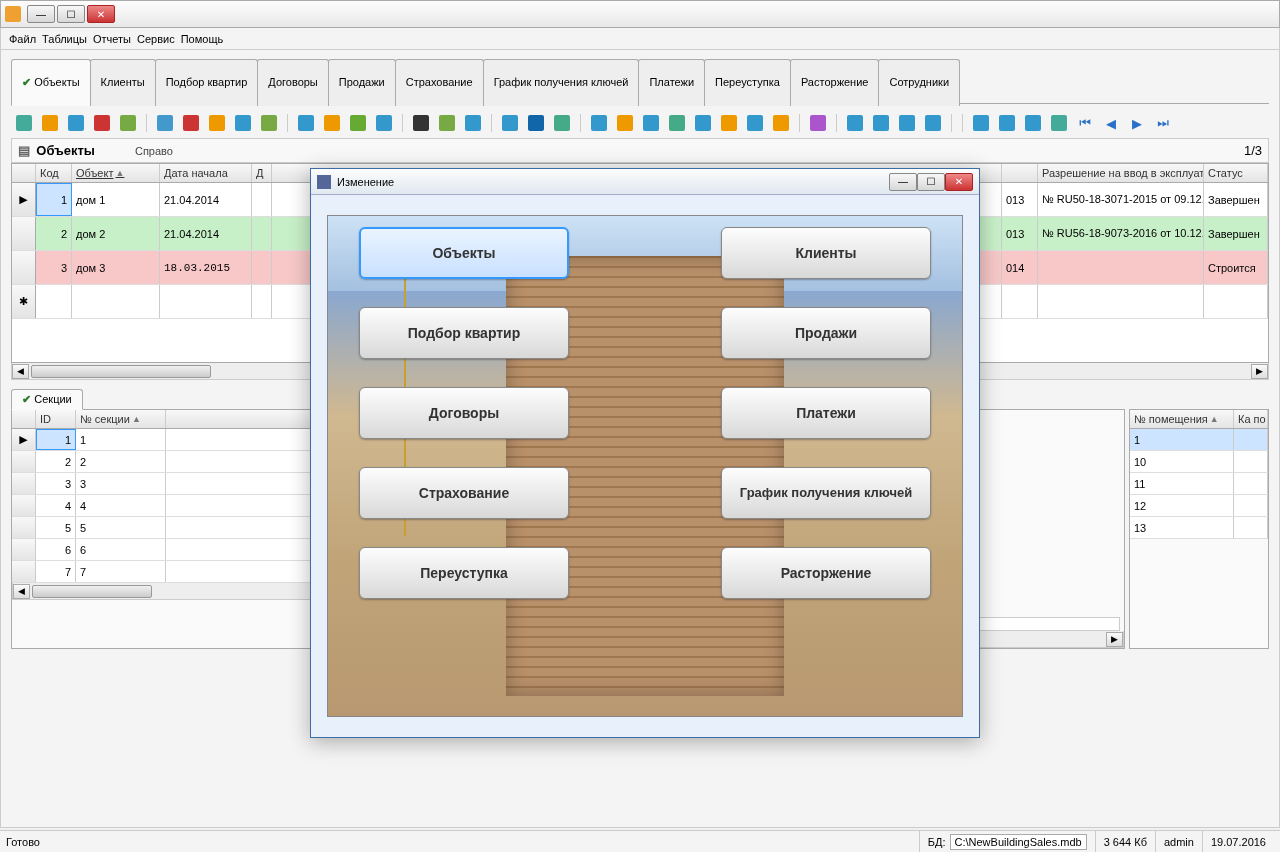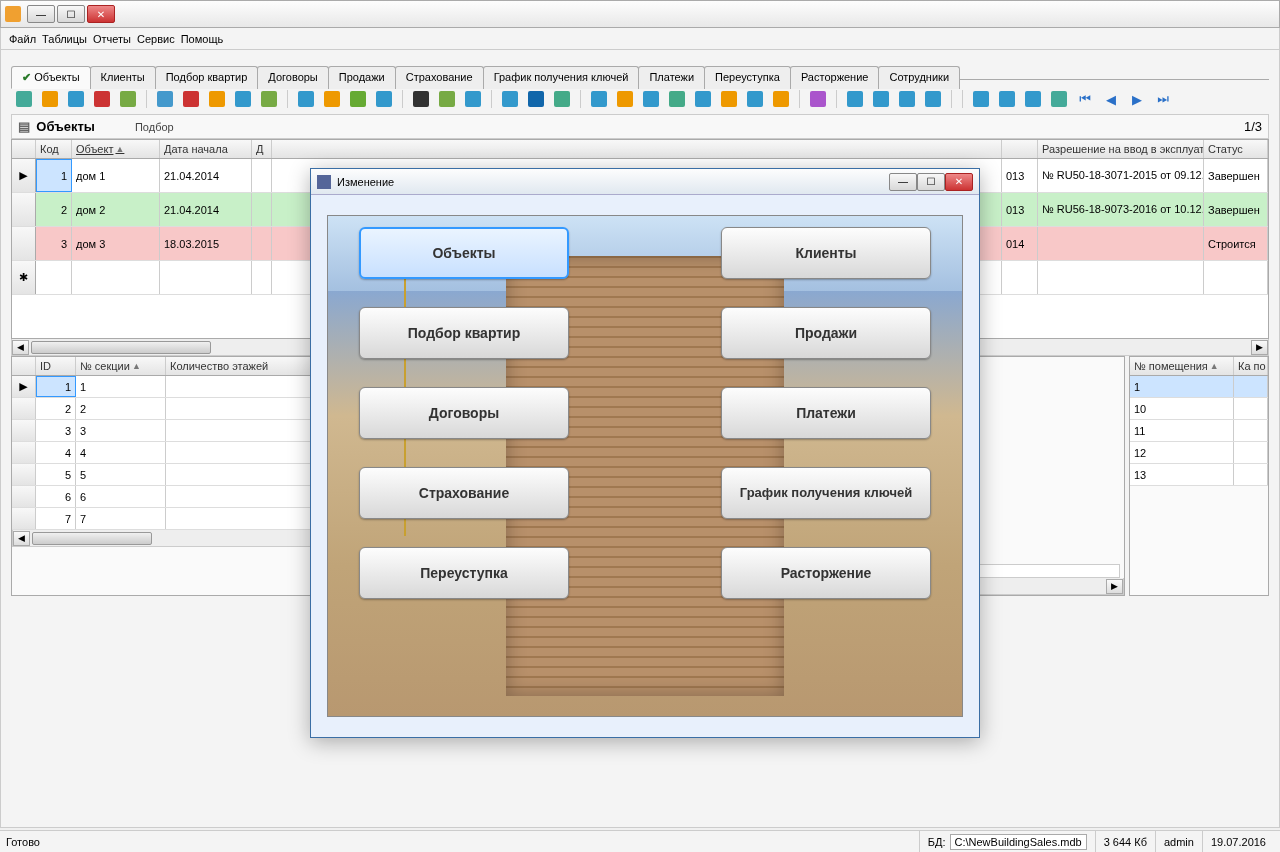--- a/index.html
+++ b/index.html
@@ -15,21 +15,21 @@
 
 
 .menubar { height: 22px; background:#f4f4f4; border:1px solid #ccc; border-top:none; display:flex; align-items:center; padding:0 8px; gap:6px;}
 .menubar span { cursor:pointer; }
 
 
 .content { border:1px solid #ccc; border-top:none; padding:6px 10px 4px; height: 778px; position:relative; background:#f4f4f4;}
 
 
 .tabs { display:flex; border-bottom:1px solid #aaa; margin-bottom:4px;}
-.tab { padding:4px 10px; border:1px solid #aaa; border-bottom:none; background:#eee; margin-right:-1px; cursor:pointer; position:relative; top:10px; border-radius:3px 3px 0 0;}
+.tab { padding:16px 10px; border:1px solid #aaa; border-bottom:none; background:#eee; margin-right:-1px; cursor:pointer; position:relative; top:3px; border-radius:3px 3px 0 0;}
 .tab.active { background:#fafafa; border-bottom:1px solid #fafafa;}
 .tab .chk { color:#2a7a2a; font-weight:bold; margin-right:3px;}
 
 
 .toolbar { display:flex; gap:4px; padding:4px 2px; border-bottom:1px solid #ccc; flex-wrap:nowrap; overflow:hidden;}
 .tbtn { width:22px; height:22px; border:1px solid transparent; display:flex; align-items:center; justify-content:center; border-radius:2px; cursor:pointer;}
 .tsep { width:1px; background:#ccc; margin:2px 3px;}
 .ticon { width:16px; height:16px; border-radius:2px;}
 
 
@@ -257,21 +257,21 @@
       </div>
       <div class="tbtn" style="color: rgb(42, 112, 200); font-size: 13px;">⏮</div>
       <div class="tbtn" style="color: rgb(42, 112, 200); font-size: 13px;">◀</div>
       <div class="tbtn" style="color: rgb(42, 112, 200); font-size: 13px;">▶</div>
       <div class="tbtn" style="color: rgb(42, 112, 200); font-size: 13px;">⏭</div>
     </div>
 
   <div class="section-hdr">
     <span style="margin-right:6px;color:#666;">▤</span>
     <span>Объекты</span>
-    <span class="refbtn">Подбор</span>
+    <span class="refbtn">Справо</span>
     <span class="spacer"></span>
     <span class="counter">1/3</span>
   </div>
 
   <div class="grid" style="height:200px;">
     <div class="grid-head">
       <div class="cell" style="width:24px;"></div>
       <div class="cell" style="width:36px;">Код</div>
       <div class="cell" style="width:88px;text-decoration:underline;">
           <span>Объект</span>
@@ -304,21 +304,21 @@
           <div class="cell" style="width:20px;"></div>
           <div class="cell" style="flex:1;"></div>
           <div class="cell" style="width:36px;">013</div>
           <div class="cell" style="width:166px; line-height:1.2;">№ RU56-18-9073-2016 от 10.12.2015</div>
           <div class="cell" style="width:64px;">Завершен</div>
         </div>
         <div class="grid-row row-red">
           <div class="rowmark"></div>
           <div class="cell idx" style="width:36px; justify-content:flex-end;">3</div>
           <div class="cell" style="width:88px;">дом 3</div>
-          <div class="cell" style="width:92px;">18.03.2015</div>
+          <div class="cell" style="width:92px;font-family:Liberation Mono, monospace;">18.03.2015</div>
           <div class="cell" style="width:20px;"></div>
           <div class="cell" style="flex:1;"></div>
           <div class="cell" style="width:36px;">014</div>
           <div class="cell" style="width:166px; line-height:1.2;"></div>
           <div class="cell" style="width:64px;">Строится</div>
         </div>
         <div class="grid-row ">
           <div class="rowmark">✱</div>
           <div class="cell idx" style="width:36px; justify-content:flex-end;"></div>
           <div class="cell" style="width:88px;"></div>
@@ -332,32 +332,34 @@
       </div>
   </div>
   <div class="hscroll">
     <div class="arrow">◀</div>
     <div class="track">
         <div class="thumb" style="left:2px; width:180px;"></div>
       </div>
     <div class="arrow">▶</div>
   </div>
 
+  <div class="subtabs">
+    <div class="subtab"><span class="chk" style="color:#2a7a2a; font-weight:bold;">✔</span> <span>Секции</span></div>
+  </div>
 
   <div class="lower" style="height:240px;">
 
     <div class="panel" style="flex:0 0 430px;">
       <div class="grid-head" style="background:linear-gradient(#f8f8f8,#e4e4e4);">
         <div class="cell" style="width:24px;"></div>
         <div class="cell" style="width:40px;">ID</div>
         <div class="cell" style="width:90px;">
             <span>№ секции</span>
             <span class="sorticon">▲</span>
           </div>
-        <div class="cell" style="flex:1;">Количество этажей</div>
       </div>
       <div class="sgrid" id="sections-body">
           <div class="srow">
             <div class="scell" style="width:24px;background:linear-gradient(#f8f8f8,#e4e4e4);justify-content:center;">▶</div>
             <div class="scell" style="width:40px;justify-content:flex-end;background:#cce4ff;border:1px solid #39f;">1</div>
             <div class="scell" style="width:90px;">1</div>
             <div class="scell" style="flex:1;justify-content:flex-end;">17</div>
           </div>
           <div class="srow">
             <div class="scell" style="width:24px;background:linear-gradient(#f8f8f8,#e4e4e4);justify-content:center;"></div>

